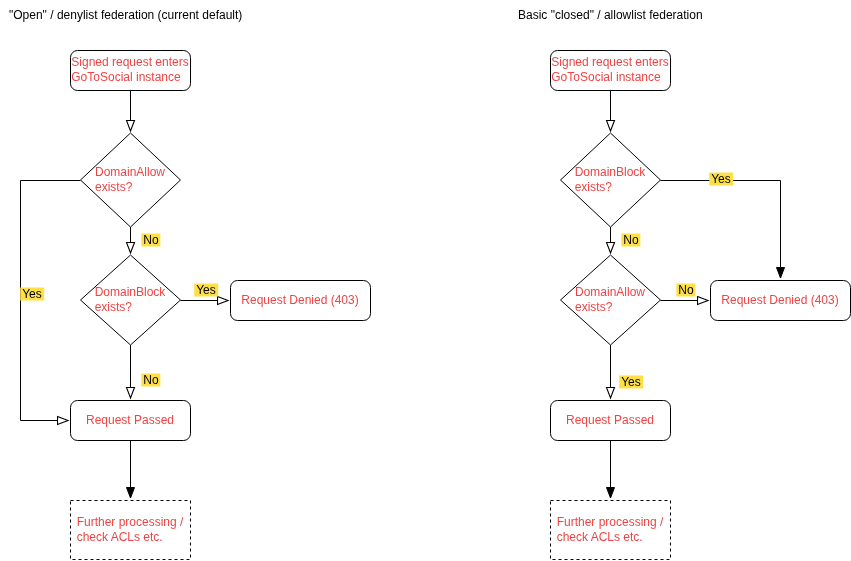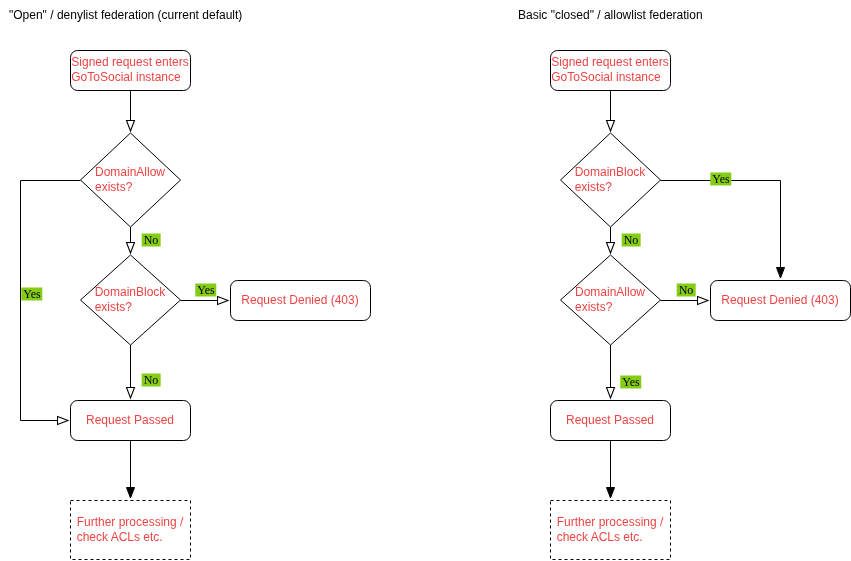--- a/index.html
+++ b/index.html
@@ -10,22 +10,22 @@
     position:absolute; font-size:12px; line-height:14px; color:#000;
     white-space:nowrap;
   }
   .node-label {
     position:absolute; display:flex; align-items:center; justify-content:center;
     font-size:12px; line-height:15px; color:#ef4444;
     white-space:pre-line; pointer-events:none;
   }
   .edge-label {
     position:absolute; transform:translate(-50%,-50%);
-    font-size:12px; line-height:13px; color:#000; background:#84cc16;
-    padding:0 2px; white-space:nowrap; pointer-events:none;font-family:Liberation Serif, serif;
+    font-size:12px; line-height:13px; color:#000; background:#fde047;
+    padding:0 2px; white-space:nowrap; pointer-events:none;
   }
 </style>
 </head>
 <body>
 
 <div class="stage">
 
   <svg width="851" height="561" viewBox="0 0 851 561">
     <defs>
       <marker id="arrow-open" markerUnits="userSpaceOnUse" markerWidth="13" markerHeight="11" refX="11.5" refY="5.5" orient="auto">

